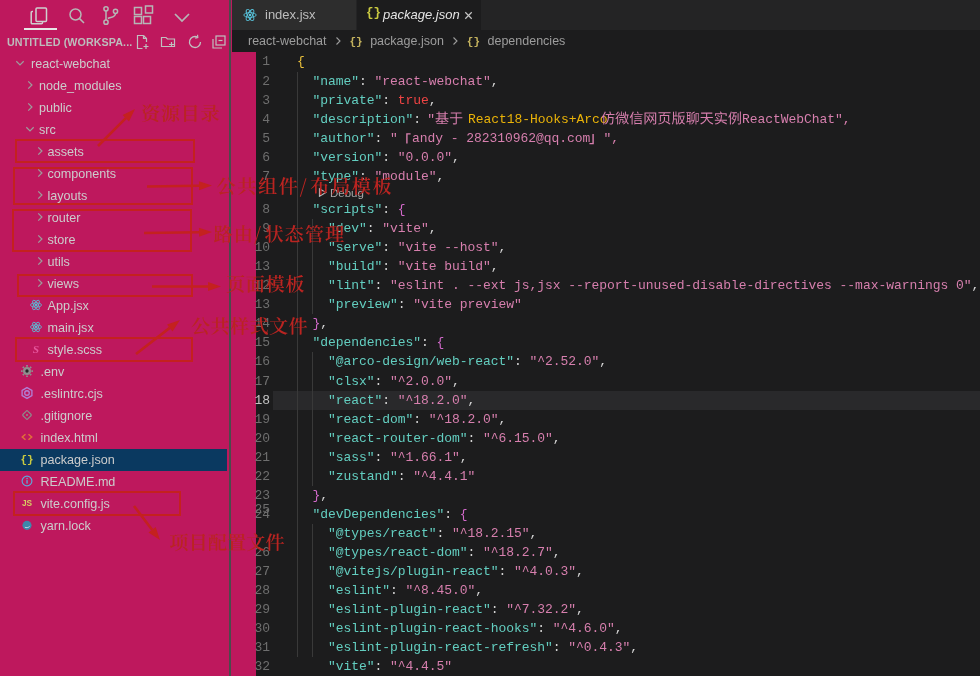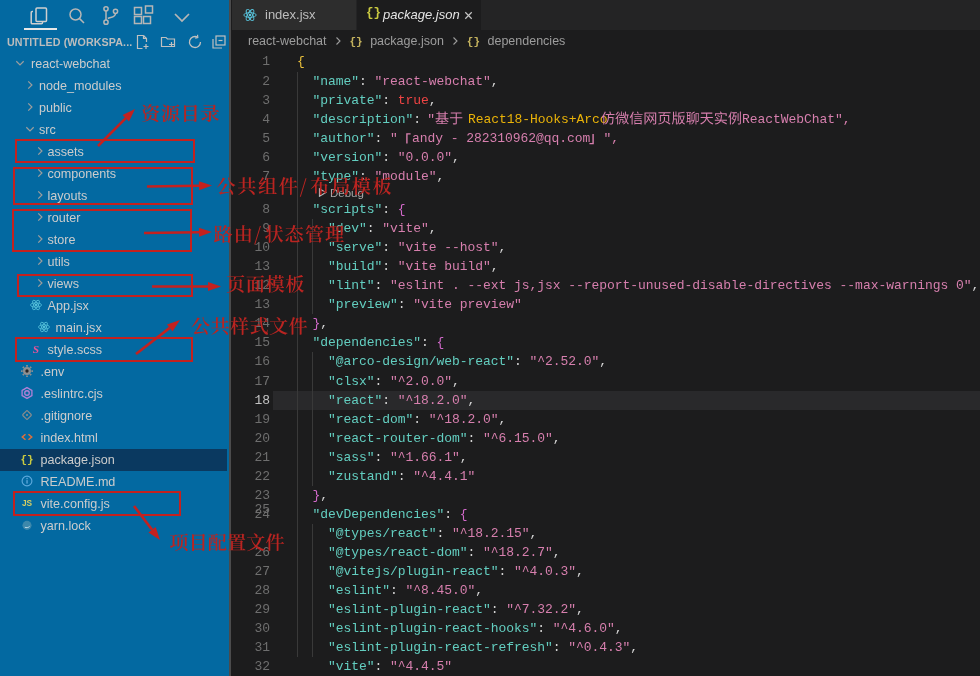--- a/index.html
+++ b/index.html
@@ -1,17 +1,17 @@
 <!DOCTYPE html>
 <html><head><meta charset="utf-8"><style>
 * { margin:0; padding:0; box-sizing:border-box; }
 html,body { width:980px; height:676px; overflow:hidden; background:#1c1c1d;
   font-family:"Liberation Sans",sans-serif; }
 #root { position:relative; width:980px; height:676px; }
-#side { position:absolute; left:0; top:0; width:230px; height:676px; background:#0369a1; }
+#side { position:absolute; left:0; top:0; width:256px; height:676px; background:#be185d; }
 #sideborder { position:absolute; left:229px; top:0; width:1.5px; height:676px; background:#4b4b4c; }
 .gut { position:absolute; left:234px; width:36px; height:19.1px; line-height:19.1px;
   font-family:"Liberation Mono",monospace; font-size:13px; text-align:right; letter-spacing:-0.05px; }
 .cl { position:absolute; left:297px; width:683px; height:19.1px; line-height:19.1px;
   font-family:"Liberation Mono",monospace; font-size:13px; white-space:pre; letter-spacing:-0.05px; }
 .ti { width:14px; height:14px; }
 </style></head>
 <body>
 <div id="root">
 <div id="side">
@@ -130,21 +130,21 @@
         <span style="position:absolute;left:28.5px;top:3px;width:14px;height:14px"><svg class="ti" viewBox="0 0 16 16">
             <g fill="none" stroke="#58c4dc" stroke-width="0.9">
               <ellipse cx="8" cy="8" rx="6.2" ry="2.4"></ellipse>
               <ellipse cx="8" cy="8" rx="6.2" ry="2.4" transform="rotate(60 8 8)"></ellipse>
               <ellipse cx="8" cy="8" rx="6.2" ry="2.4" transform="rotate(120 8 8)"></ellipse>
             </g>
             <circle cx="8" cy="8" r="1.3" fill="#58c4dc"></circle>
           </svg></span>
         <span style="position:absolute;left:47.5px;top:0;line-height:22px;font-size:12.6px;color:#cccccc">App.jsx</span>
       </div>
-<div style="position:absolute;left:8px;top:317px;width:227px;height:22px;">
+<div style="position:absolute;left:0;top:317px;width:227px;height:22px;">
         <span style="position:absolute;left:28.5px;top:3px;width:14px;height:14px"><svg class="ti" viewBox="0 0 16 16">
             <g fill="none" stroke="#58c4dc" stroke-width="0.9">
               <ellipse cx="8" cy="8" rx="6.2" ry="2.4"></ellipse>
               <ellipse cx="8" cy="8" rx="6.2" ry="2.4" transform="rotate(60 8 8)"></ellipse>
               <ellipse cx="8" cy="8" rx="6.2" ry="2.4" transform="rotate(120 8 8)"></ellipse>
             </g>
             <circle cx="8" cy="8" r="1.3" fill="#58c4dc"></circle>
           </svg></span>
         <span style="position:absolute;left:47.5px;top:0;line-height:22px;font-size:12.6px;color:#cccccc">main.jsx</span>
       </div>

